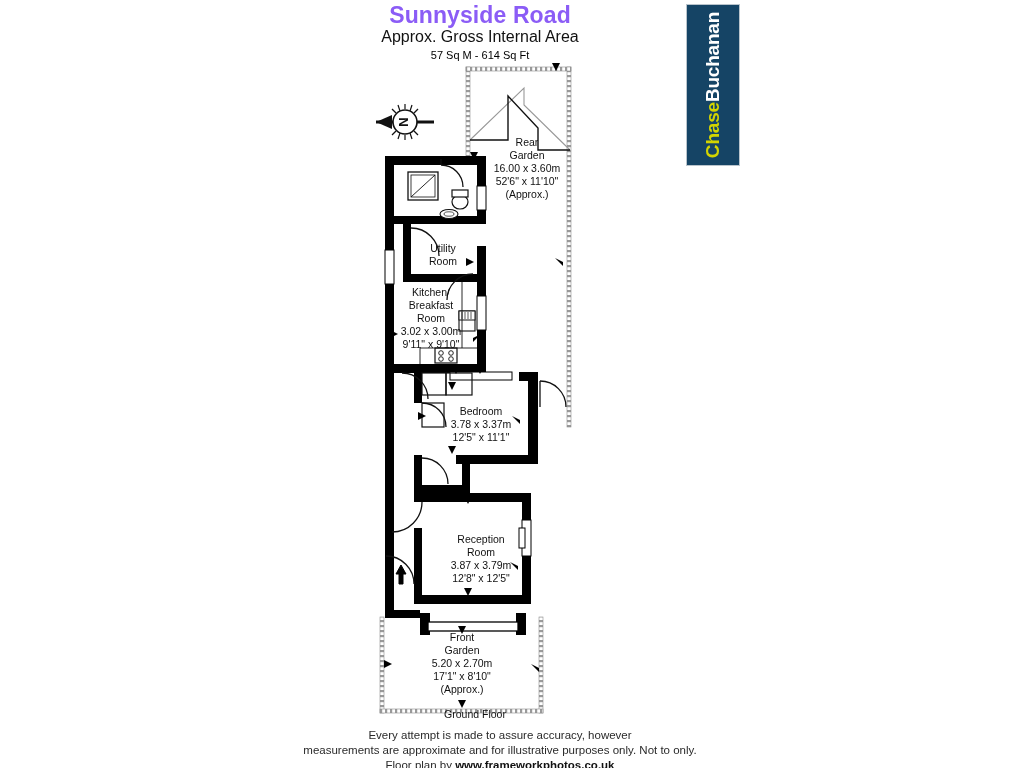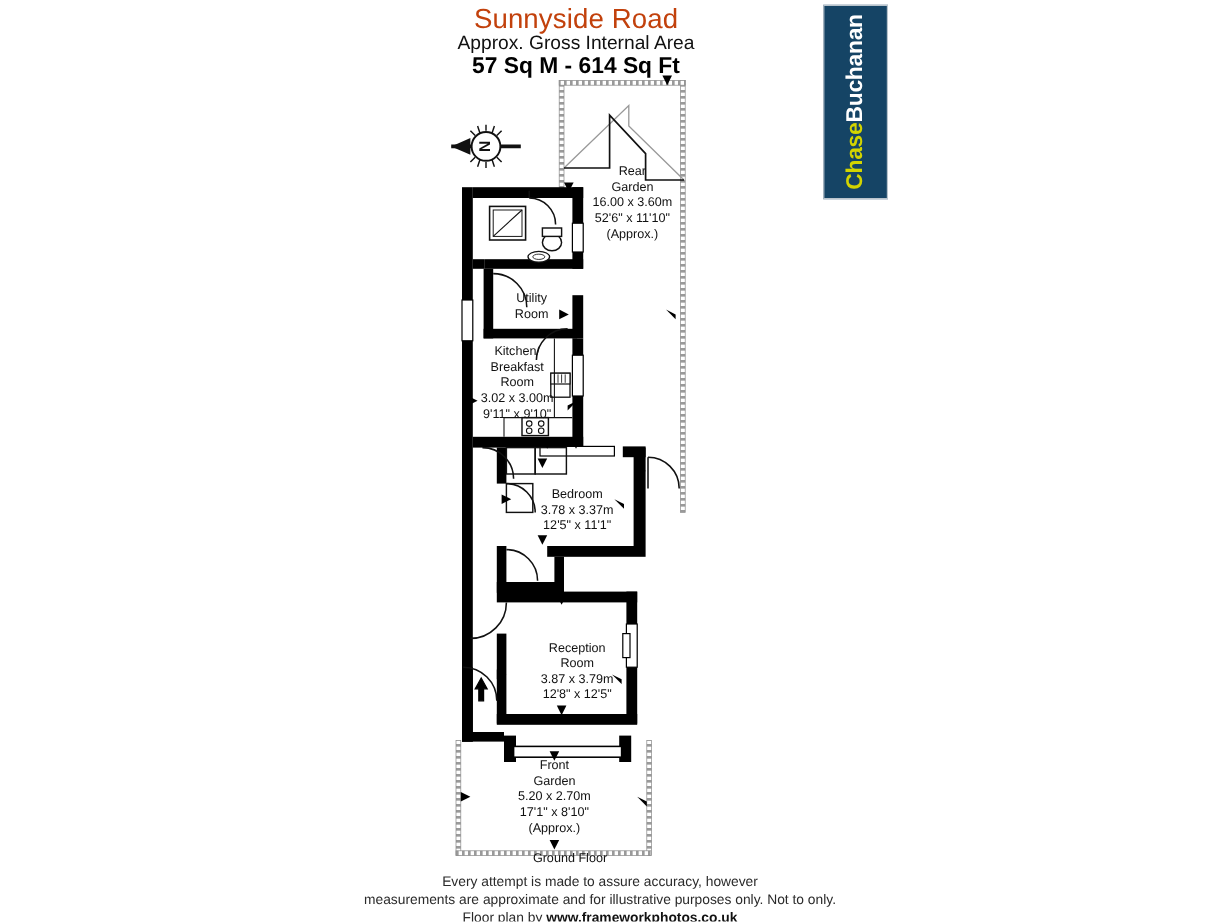--- a/index.html
+++ b/index.html
@@ -19,37 +19,36 @@
   
   #header-block {
     position: absolute;
     left: 330px;
     top: 2px;
     width: 300px;
     text-align: center;
   }
   #plan-title {
     font-size: 23px;
-    font-weight: normal;
+    font-weight: bold;
     letter-spacing: 0.1px;
     line-height: 26px;
-    color: #c2410c;
+    color: #8b5cf6;
   }
   #plan-subtitle {
     font-size: 16px;
     line-height: 15px;
     color: #111;
     margin-top: 1px;
   }
   #plan-area {
-    font-size: 19px;
+    font-size: 11px;
     line-height: 21px;
     color: #000;
     margin-top: 1px;
-    font-weight: bold;
   }
 
   
   #brand-logo {
     position: absolute;
     left: 686px;
     top: 4px;
     width: 54px;
     height: 162px;
     background: #154465;

